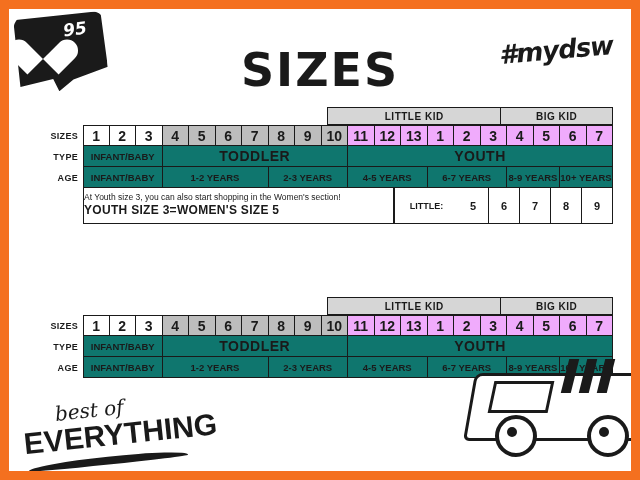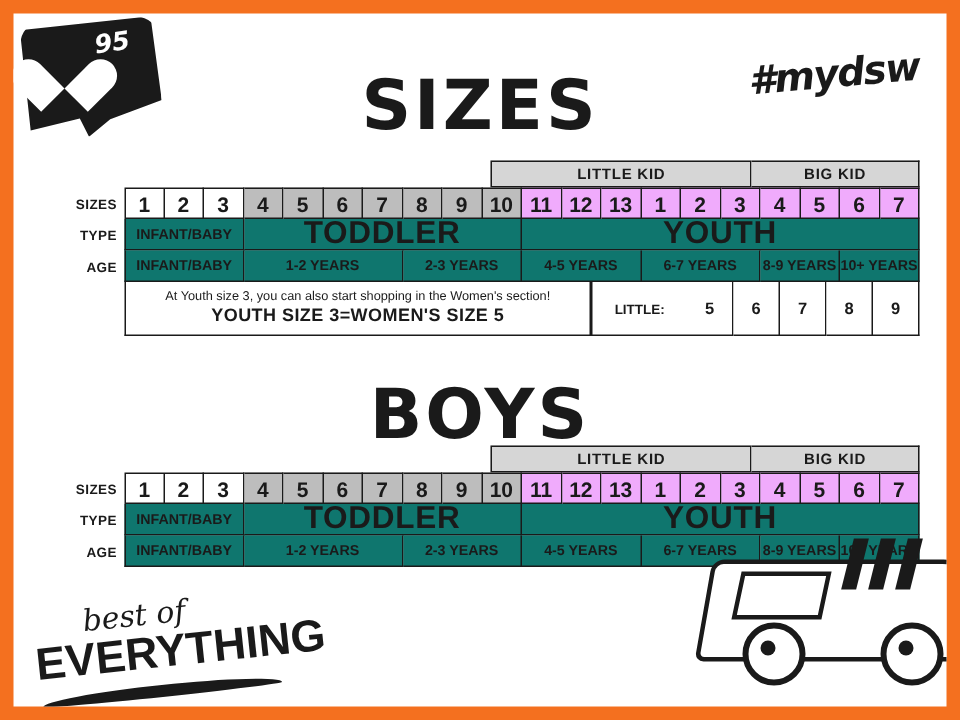--- a/index.html
+++ b/index.html
@@ -242,35 +242,34 @@
   .cell.first { border-left: 1px solid #1a1a1a; }
   .row + .row .cell { border-top: none; }
 
   .sizes-row .cell { height: 21px; font-size: 14px; }
   .sizes-row .seg-white { background: #ffffff; }
   .sizes-row .seg-light { background: #bdbdbd; }
   .sizes-row .seg-dark  { background: #f0abfc; }
 
   .type-row .cell { height: 21px; }
   .type-row .small { font-size: 9.5px; }
-  .type-row .big   { font-size: 21px; letter-spacing: 0.5px; }
+  .type-row .big   { font-size: 14px; letter-spacing: 0.5px; }
 
   .age-row .cell { height: 21px; font-size: 9.5px; }
 
   .note-row {
     display: flex;
     margin-left: 38px;
     width: 530px;
   }
   .note-box {
     border: 1px solid #1a1a1a;
     border-top: none;
     box-sizing: border-box;
     padding: 4px 0 6px 0;
-    text-align: center;
     background: #ffffff;
   }
   .note-line1 { font-size: 8.5px; color: #1a1a1a; }
   .note-line2 { font-size: 12px; font-weight: bold; color: #1a1a1a; margin-top: 1px; letter-spacing: 0.3px; }
 
   .women-box {
     display: flex;
     align-items: stretch;
   }
   .women-label {
@@ -378,21 +377,20 @@
         <div class="women-label">LITTLE:</div>
         <div class="women-cell">5</div>
         <div class="women-cell">6</div>
         <div class="women-cell">7</div>
         <div class="women-cell">8</div>
         <div class="women-cell">9</div>
       </div>
     </div>
   </div>
 
-  <div class="section-title boys-title">BOYS</div>
 
   <div class="chart chart-boys">
     <div class="kid-row">
       <div class="kid-cell kid-little">LITTLE KID</div>
       <div class="kid-cell kid-big">BIG KID</div>
     </div>
 
     <div class="row sizes-row">
       <div class="rowlabel">SIZES</div>
       <div class="cells">

